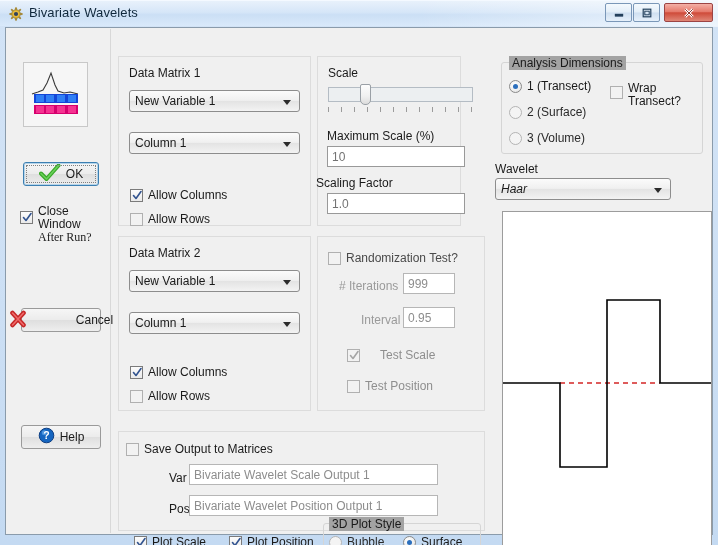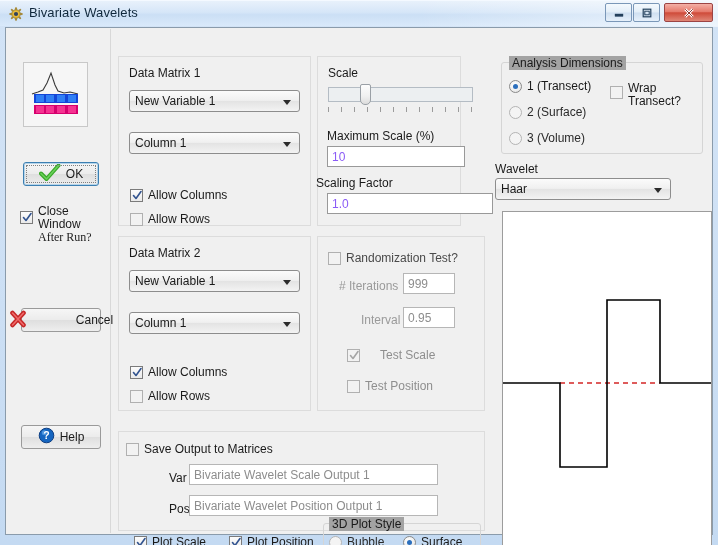--- a/index.html
+++ b/index.html
@@ -132,21 +132,21 @@
     border-left: 4px solid transparent;
     border-right: 4px solid transparent;
     border-top: 5px solid #2b2b2b;
   }
   .textbox {
     position: absolute;
     height: 21px;
     border: 1px solid #999999;
     background: #ffffff;
     box-sizing: border-box;
-    font-size: 12px; color: #8b5cf6;
+    font-size: 12px; color: #737373;
     display: flex; align-items: center;
     padding-left: 4px;
   }
   .textbox.disabled { color: #8d8d8d; border-color: #b6b6b6; }
   .cb-row {
     position: absolute;
     display: flex; align-items: center;
     font-size: 12px; color: #1a1a1a;
   }
   .cb-row.disabled { color: #8e8e8e; }
@@ -416,21 +416,21 @@
         <span style="left:104px;"></span>
       <span style="left:117px;"></span>
         <span style="left:130px;"></span>
         <span style="left:143px;"></span>
     </div>
     <span class="panel-title" style="left:321px; top:101px;">Maximum Scale (%)</span>
     <div class="textbox" style="left:321px; top:118px; width:138px;">
       <span>10</span>
     </div>
     <span class="panel-title" style="left:310px; top:148px;">Scaling Factor</span>
-    <div class="textbox" style="left:321px; top:165px; width:166px;">
+    <div class="textbox" style="left:321px; top:165px; width:138px;">
       <span>1.0</span>
     </div>
 
     <div class="panel" style="left:311px; top:208px; width:168px; height:175px;"></div>
     <span class="cb-row" style="left:322px; top:223px;">
       <span class="cbox dim"></span>
       <span style="color:#4a4a4a;">Randomization Test?</span>
     </span>
     <span class="panel-title" style="left:333px; top:251px; color:#9a9a9a;"># Iterations</span>
     <div class="textbox disabled" style="left:397px; top:245px; width:52px;">
@@ -473,21 +473,21 @@
 
     <span class="cb-row" style="left:604px; top:54px; align-items:flex-start;">
       <span class="cbox dim" style="margin-top:4px;"></span>
       <span>
         <span class="cw-line" style="display:block;">Wrap</span>
         <span class="cw-line" style="display:block;">Transect?</span>
       </span>
     </span>
 
     <span class="panel-title" style="left:489px; top:134px;">Wavelet</span>
-    <span class="combo" style="left:489px; top:150px; width:176px;">
+    <span class="combo" style="left:489px; top:150px; width:176px;font-style:italic;">
       <span>Haar</span>
       <span class="arrow"></span>
     </span>
 
     <div id="wavelet-plot">
       <svg width="208" height="343" viewBox="0 0 208 343">
 
         <line x1="57" y1="171" x2="157" y2="171" stroke="#d42626" stroke-width="1.6" stroke-dasharray="5,4"></line>
 
         <path d="M0 171 L57 171 L57 255 L104 255 L104 88 L157 88 L157 171 L208 171" fill="none" stroke="#000000" stroke-width="1.6"></path>

